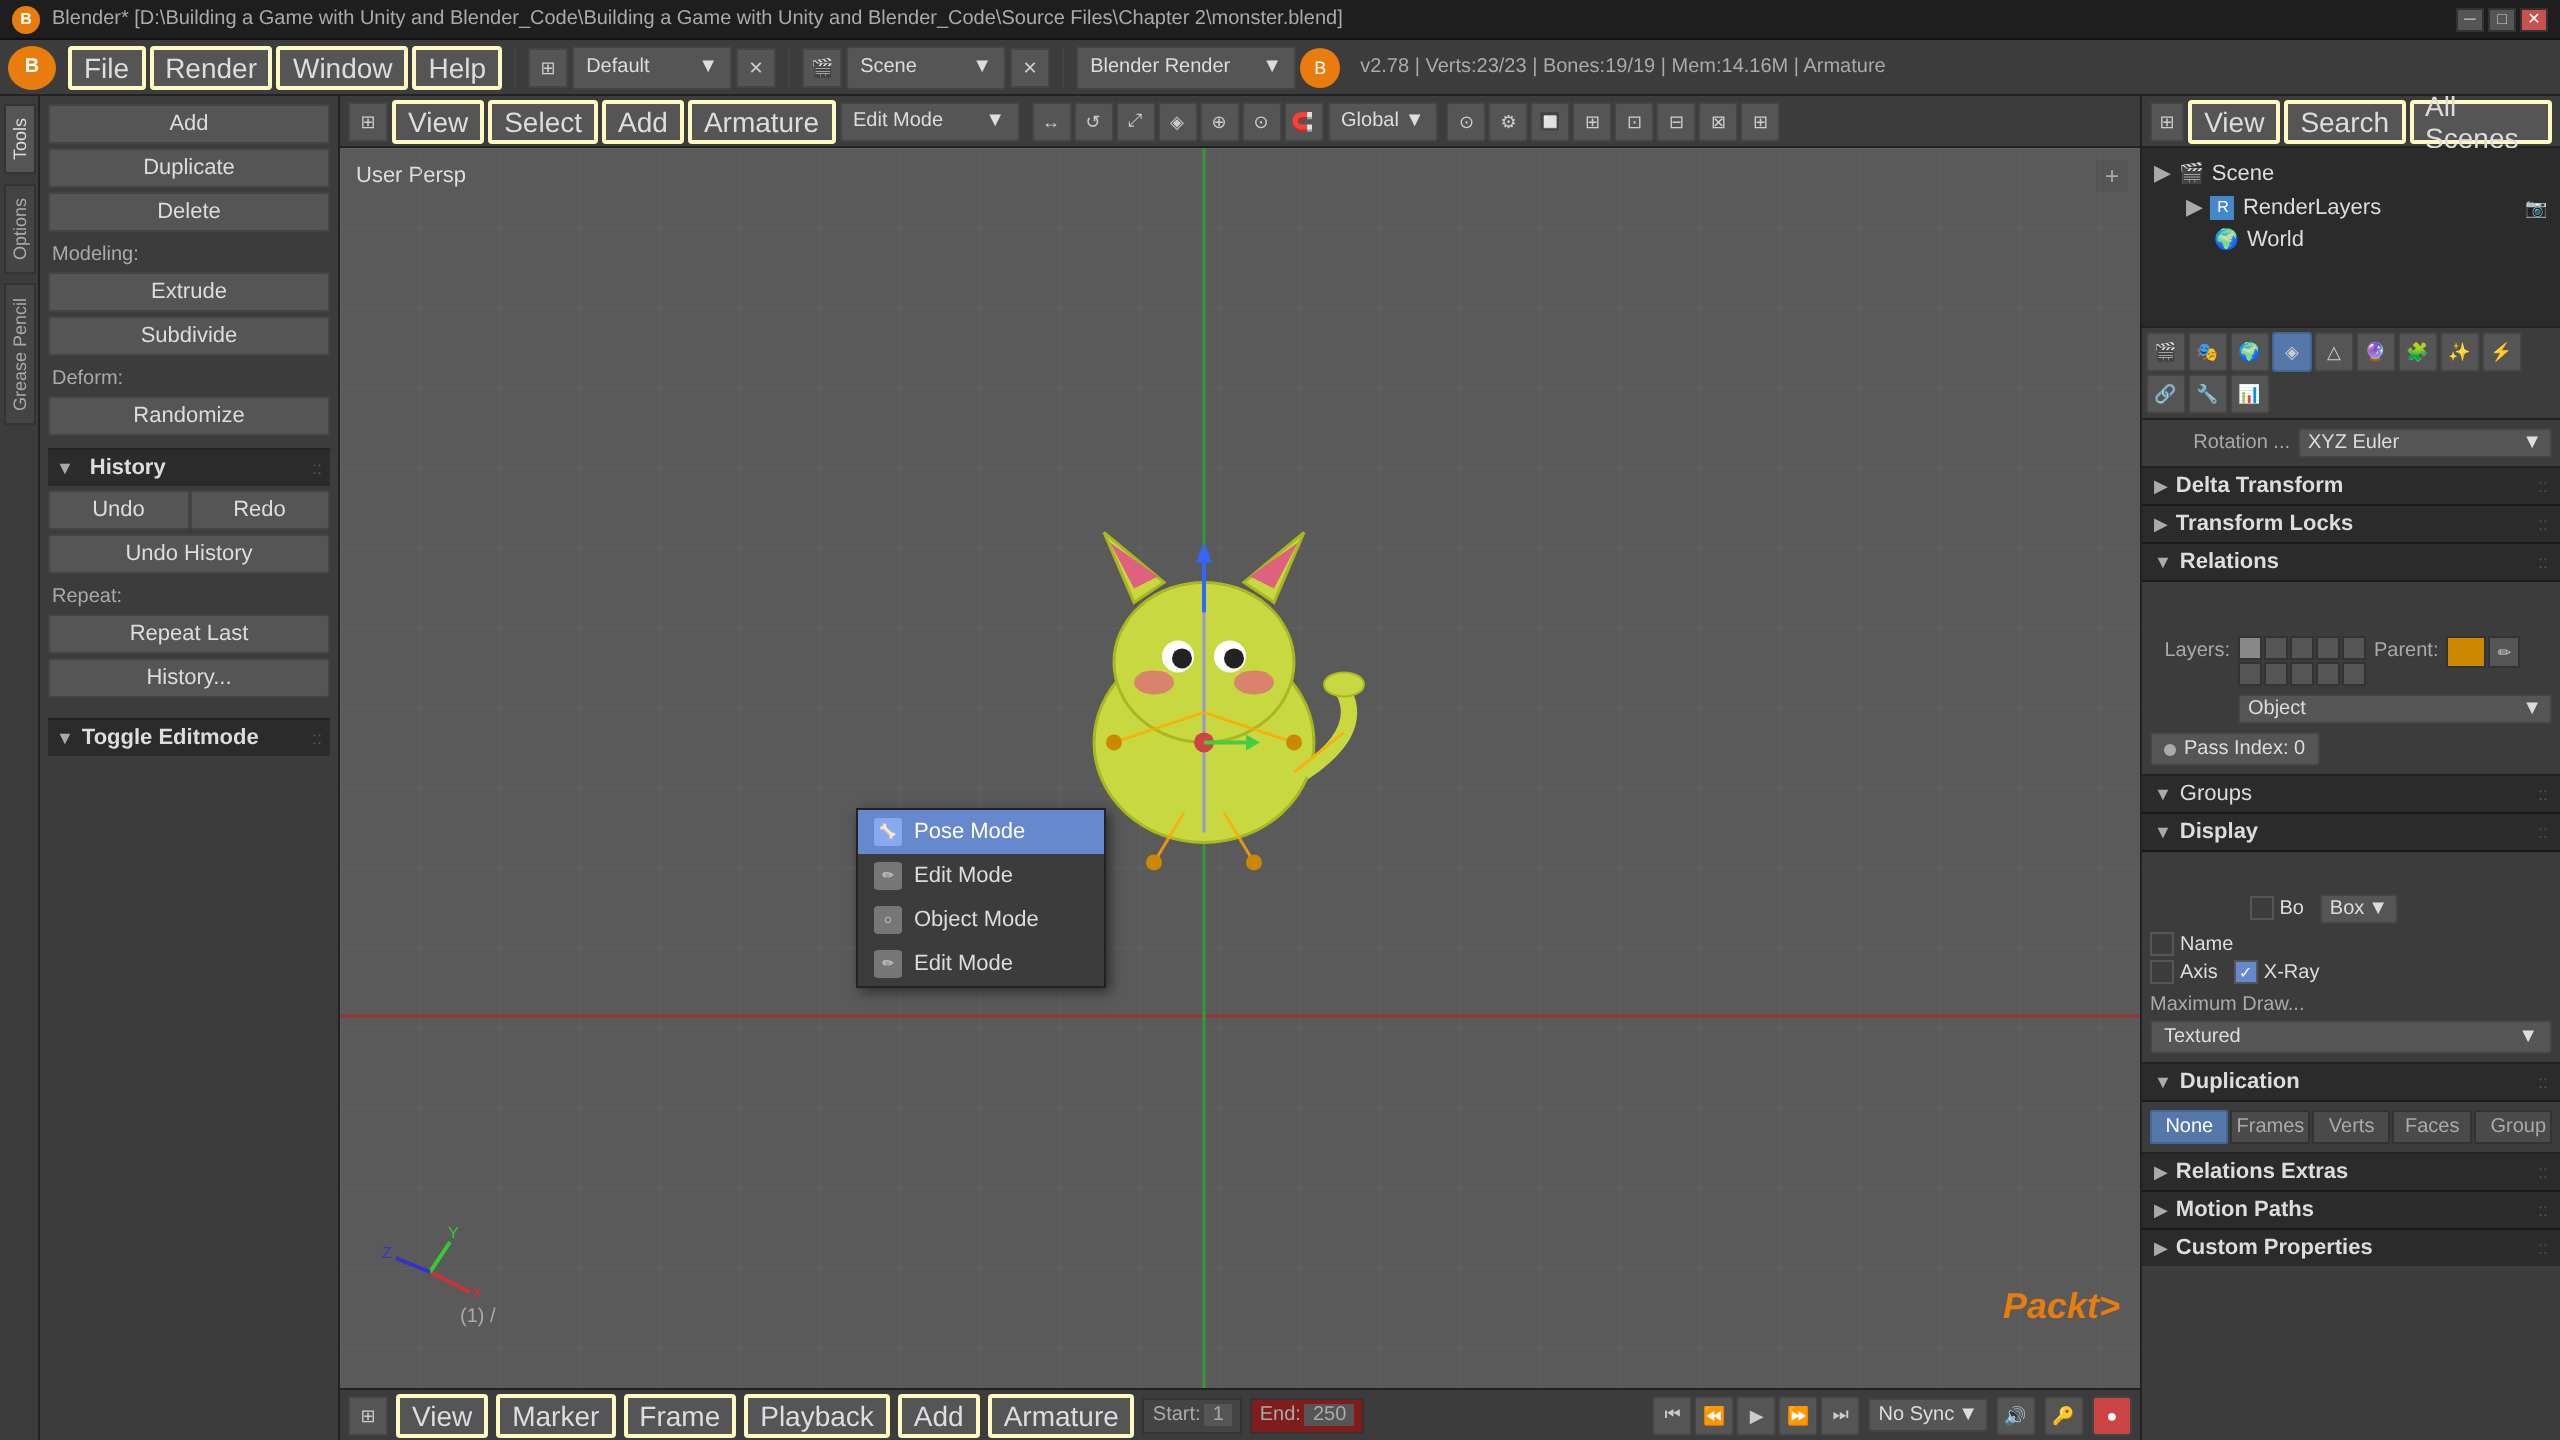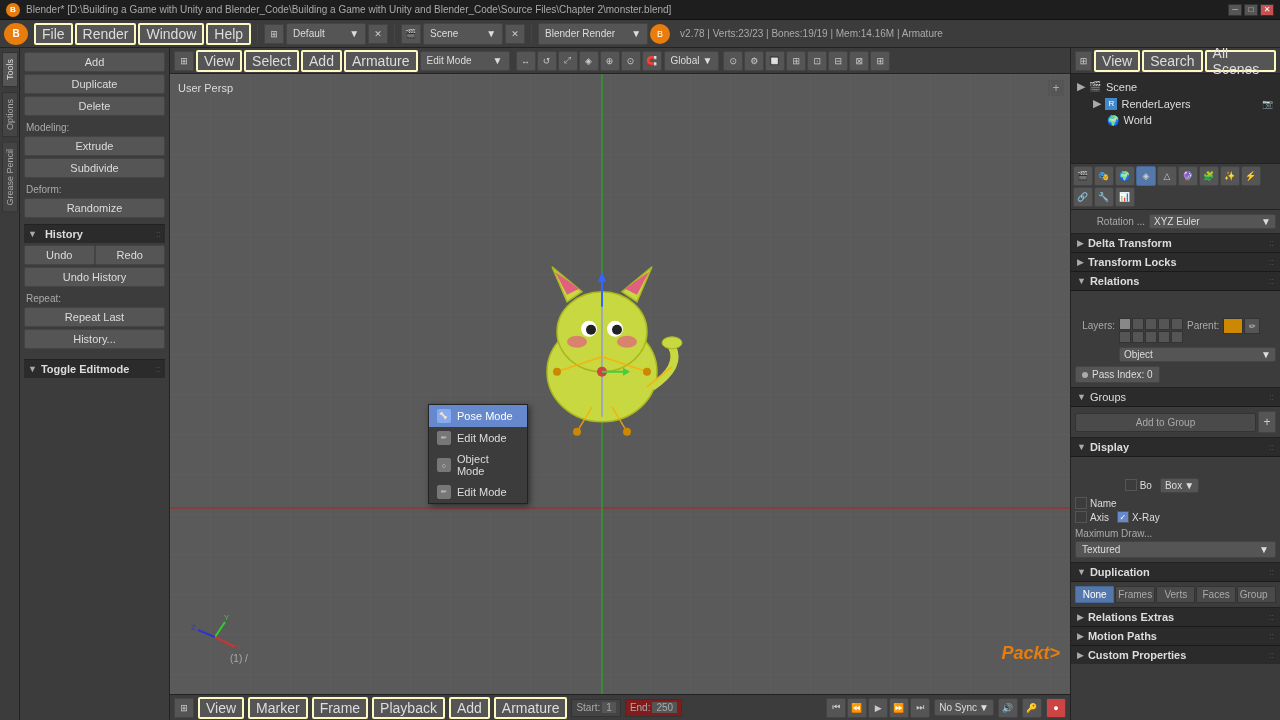--- a/index.html
+++ b/index.html
@@ -223,21 +223,21 @@
           <line x1="105" y1="115" x2="130" y2="115" stroke="#44cc44" stroke-width="2"></line>
           <polygon points="133,115 126,111 126,119" fill="#44cc44"></polygon>
 
           <circle cx="60" cy="115" r="4" fill="#cc8800"></circle>
           <circle cx="150" cy="115" r="4" fill="#cc8800"></circle>
           <circle cx="80" cy="175" r="4" fill="#cc8800"></circle>
           <circle cx="130" cy="175" r="4" fill="#cc8800"></circle>
         </svg>
       </div>
 
-      <div style="position:absolute;left:258px;top:330px;background:#3c3c3c;border:1px solid #222;z-index:100;width:100px;box-shadow:2px 2px 6px rgba(0,0,0,0.5);">
+      <div style="position:absolute;left:258px;top:330px;background:#3c3c3c;border:1px solid #222;z-index:100;width:125px;box-shadow:2px 2px 6px rgba(0,0,0,0.5);">
         <div style="display:flex;align-items:center;padding:4px 8px;gap:6px;cursor:pointer;background:#6688cc;color:white;font-size:11px;">
           <div style="width:14px;height:14px;background:#88aaee;border-radius:2px;display:flex;align-items:center;justify-content:center;font-size:7px;">🦴</div>
           <span>Pose Mode</span>
         </div>
         <div style="display:flex;align-items:center;padding:4px 8px;gap:6px;cursor:pointer;color:#ddd;font-size:11px;">
           <div style="width:14px;height:14px;background:#777;border-radius:2px;display:flex;align-items:center;justify-content:center;font-size:7px;">✏</div>
           <span>Edit Mode</span>
         </div>
         <div style="display:flex;align-items:center;padding:4px 8px;gap:6px;cursor:pointer;color:#ddd;font-size:11px;">
           <div style="width:14px;height:14px;background:#777;border-radius:2px;display:flex;align-items:center;justify-content:center;font-size:7px;">○</div>
@@ -405,24 +405,20 @@
           <span style="width:6px;height:6px;background:#aaa;border-radius:50%;"></span>
           <span>Pass Index: 0</span>
         </div>
       </div>
 
       <div style="background:#2b2b2b;padding:3px 6px;display:flex;align-items:center;cursor:pointer;border-bottom:1px solid #1a1a1a;">
         <span style="color:#aaa;font-size:9px;margin-right:4px;">▼</span>
         <span style="color:#ddd;font-size:11px;font-weight:normal;">Groups</span>
         <span style="color:#555;margin-left:auto;font-size:9px;">::</span>
       </div>
-      <div style="padding:4px;border-bottom:1px solid #222;display:flex;align-items:center;gap:2px;">
-        <div style="flex:1;background:#4a4a4a;border:1px solid #333;padding:3px 6px;color:#aaa;font-size:10px;text-align:center;cursor:pointer;border-radius:2px;">Add to Group</div>
-        <div style="width:18px;height:22px;background:#555;border:1px solid #444;display:flex;align-items:center;justify-content:center;font-size:12px;color:#ccc;cursor:pointer;">+</div>
-      </div>
 
       <div style="background:#2b2b2b;padding:3px 6px;display:flex;align-items:center;cursor:pointer;border-bottom:1px solid #1a1a1a;">
         <span style="color:#aaa;font-size:9px;margin-right:4px;">▼</span>
         <span style="color:#ddd;font-size:11px;font-weight:bold;">Display</span>
         <span style="color:#555;margin-left:auto;font-size:9px;">::</span>
       </div>
       <div style="padding:4px;border-bottom:1px solid #222;">
         <div style="display:flex;align-items:center;gap:8px;margin-bottom:2px;">
           <div style="display:flex;align-items:center;gap:3px;margin-top:36px;">
             <div style="width:12px;height:12px;border:1px solid #555;background:#3c3c3c;cursor:pointer;"></div>
@@ -460,21 +456,21 @@
         <span style="color:#aaa;font-size:9px;margin-right:4px;">▼</span>
         <span style="color:#ddd;font-size:11px;font-weight:bold;">Duplication</span>
         <span style="color:#555;margin-left:auto;font-size:9px;">::</span>
       </div>
       <div style="padding:4px;border-bottom:1px solid #222;">
         <div style="display:flex;gap:1px;">
           <div style="flex:1;background:#5577aa;border:1px solid #446699;padding:2px 2px;color:white;font-size:10px;cursor:pointer;text-align:center;border-radius:1px;">None</div>
           <div style="flex:1;background:#4a4a4a;border:1px solid #333;padding:2px 2px;color:#aaa;font-size:10px;cursor:pointer;text-align:center;border-radius:1px;">Frames</div>
           <div style="flex:1;background:#4a4a4a;border:1px solid #333;padding:2px 2px;color:#aaa;font-size:10px;cursor:pointer;text-align:center;border-radius:1px;">Verts</div>
           <div style="flex:1;background:#4a4a4a;border:1px solid #333;padding:2px 2px;color:#aaa;font-size:10px;cursor:pointer;text-align:center;border-radius:1px;">Faces</div>
-          <div style="flex:1;background:#4a4a4a;border:1px solid #333;padding:2px 2px;color:#aaa;font-size:10px;cursor:pointer;text-align:left;border-radius:1px;">Group</div>
+          <div style="flex:1;background:#4a4a4a;border:1px solid #333;padding:2px 2px;color:#aaa;font-size:10px;cursor:pointer;text-align:right;border-radius:1px;">Group</div>
         </div>
       </div>
 
       <div style="background:#2b2b2b;padding:3px 6px;display:flex;align-items:center;cursor:pointer;border-bottom:1px solid #1a1a1a;">
         <span style="color:#aaa;font-size:9px;margin-right:4px;">▶</span>
         <span style="color:#ddd;font-size:11px;font-weight:bold;">Relations Extras</span>
         <span style="color:#555;margin-left:auto;font-size:9px;">::</span>
       </div>
 
       <div style="background:#2b2b2b;padding:3px 6px;display:flex;align-items:center;cursor:pointer;border-bottom:1px solid #1a1a1a;">

